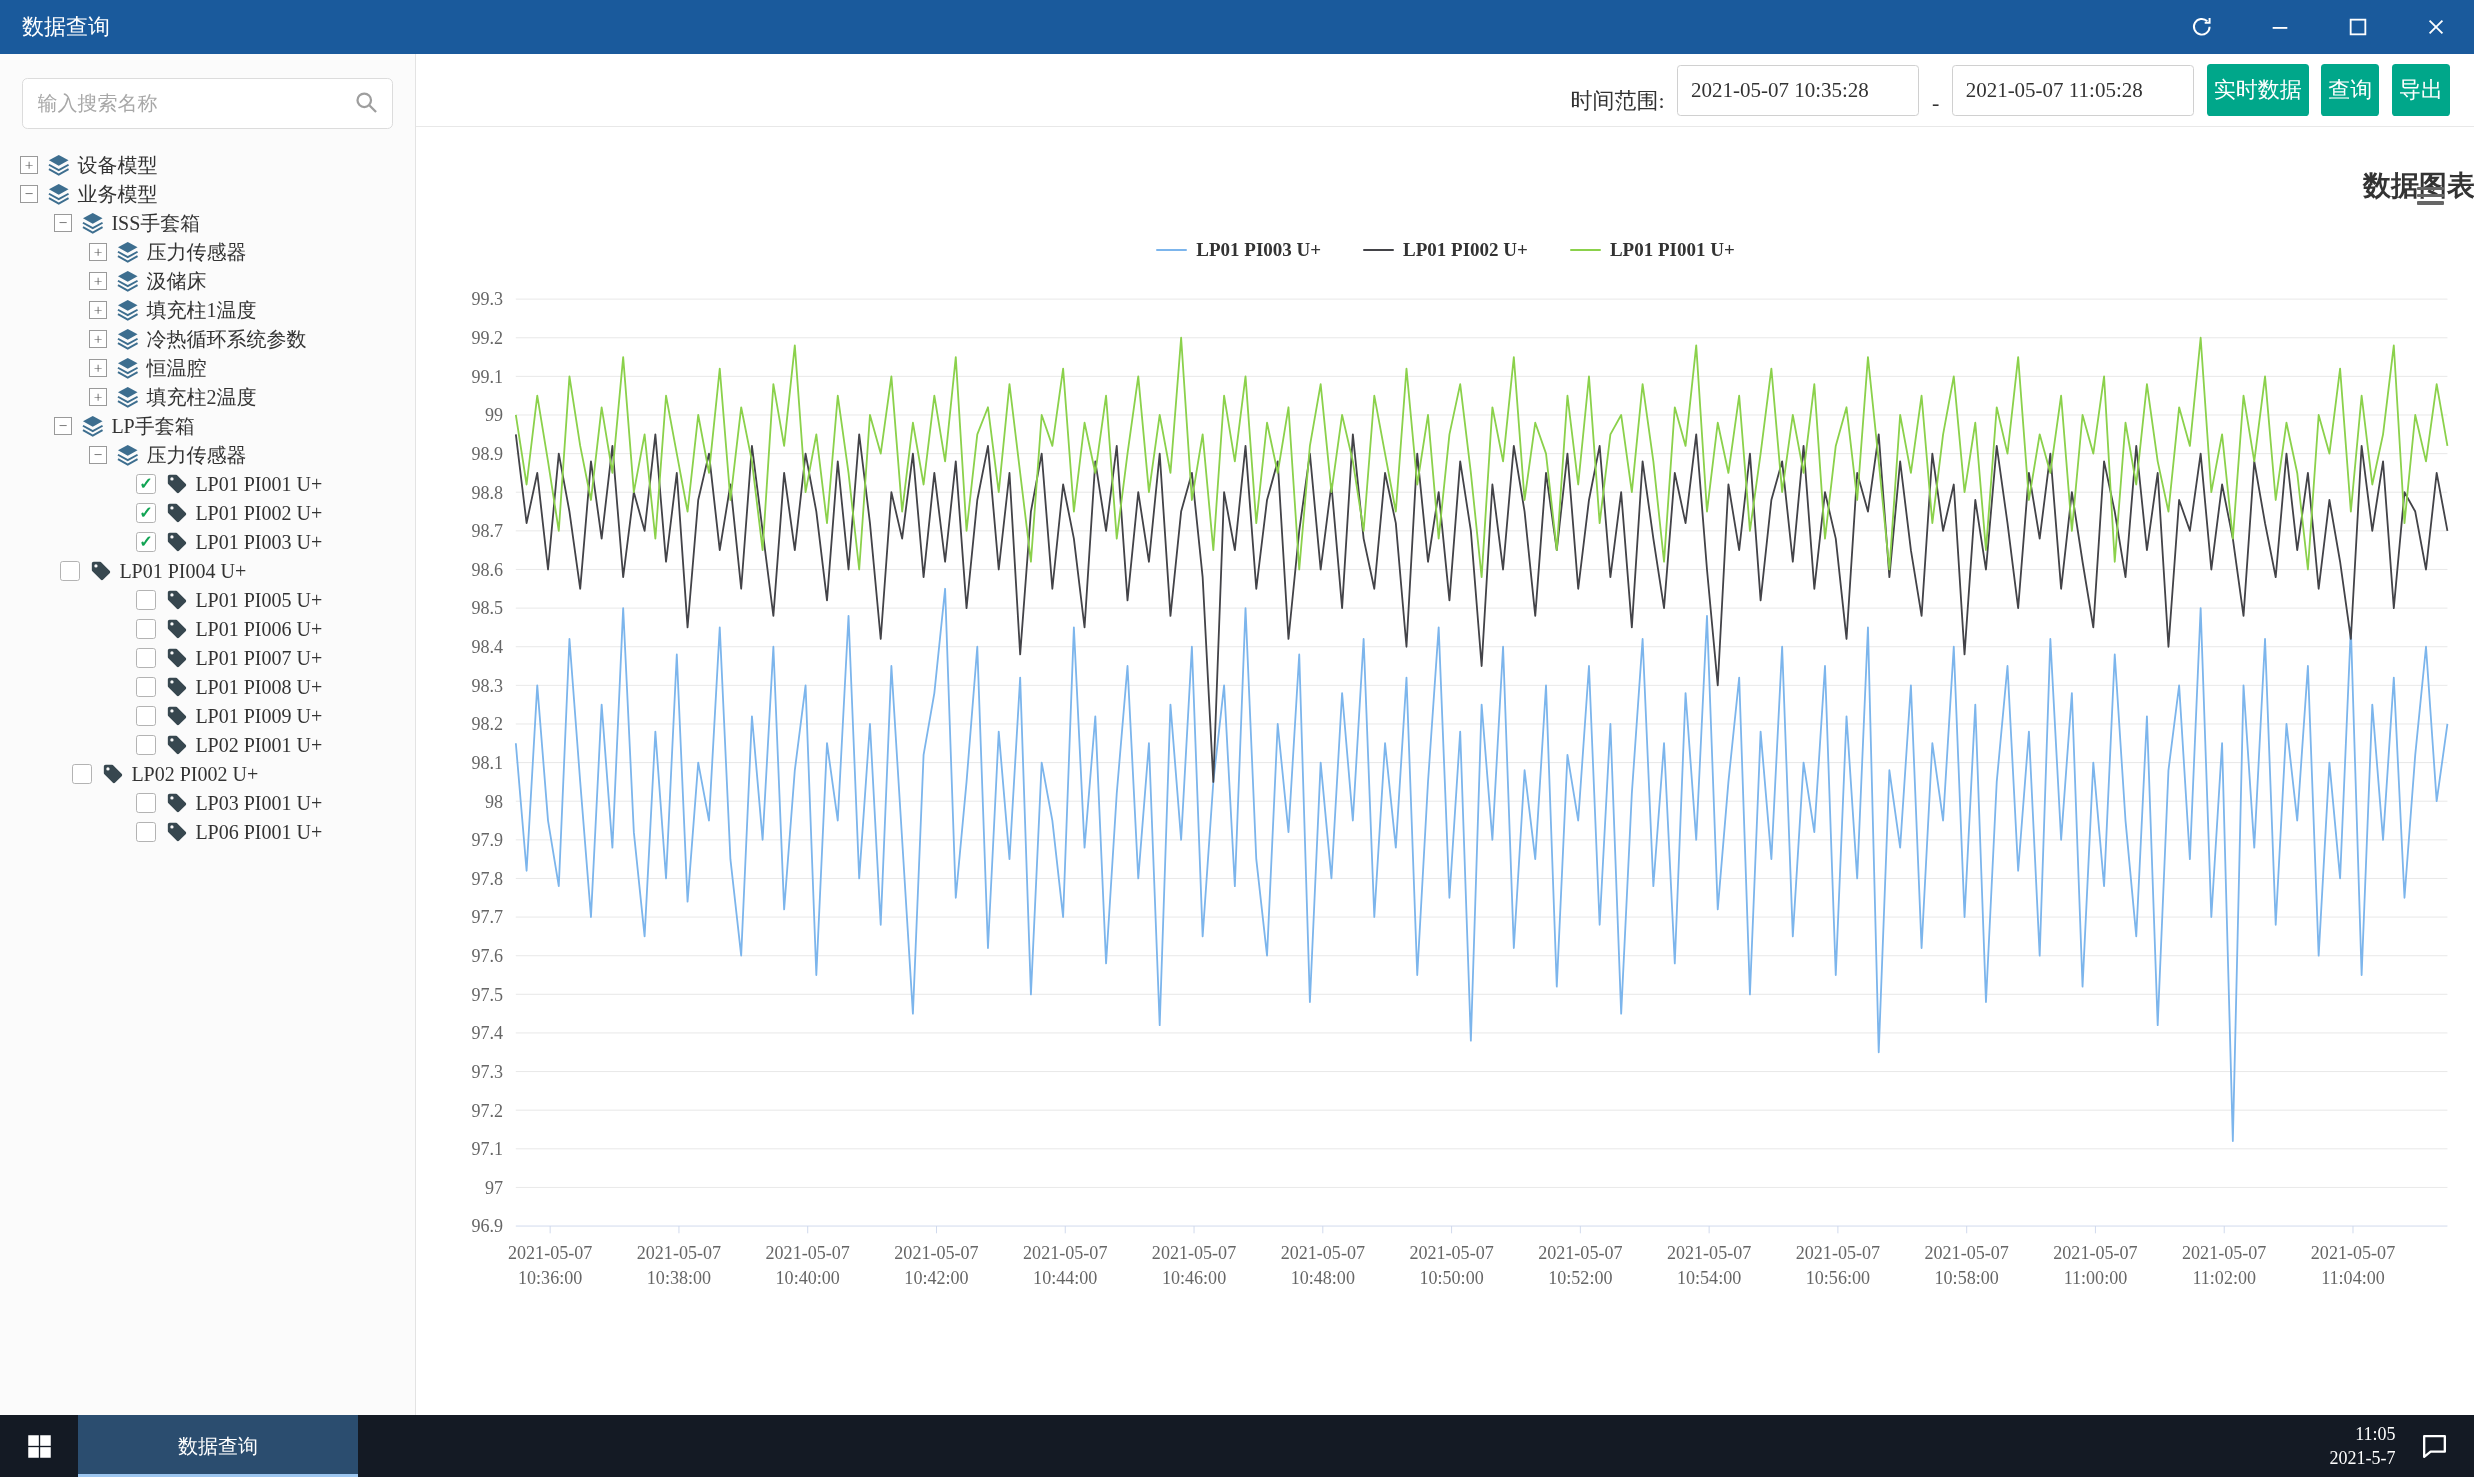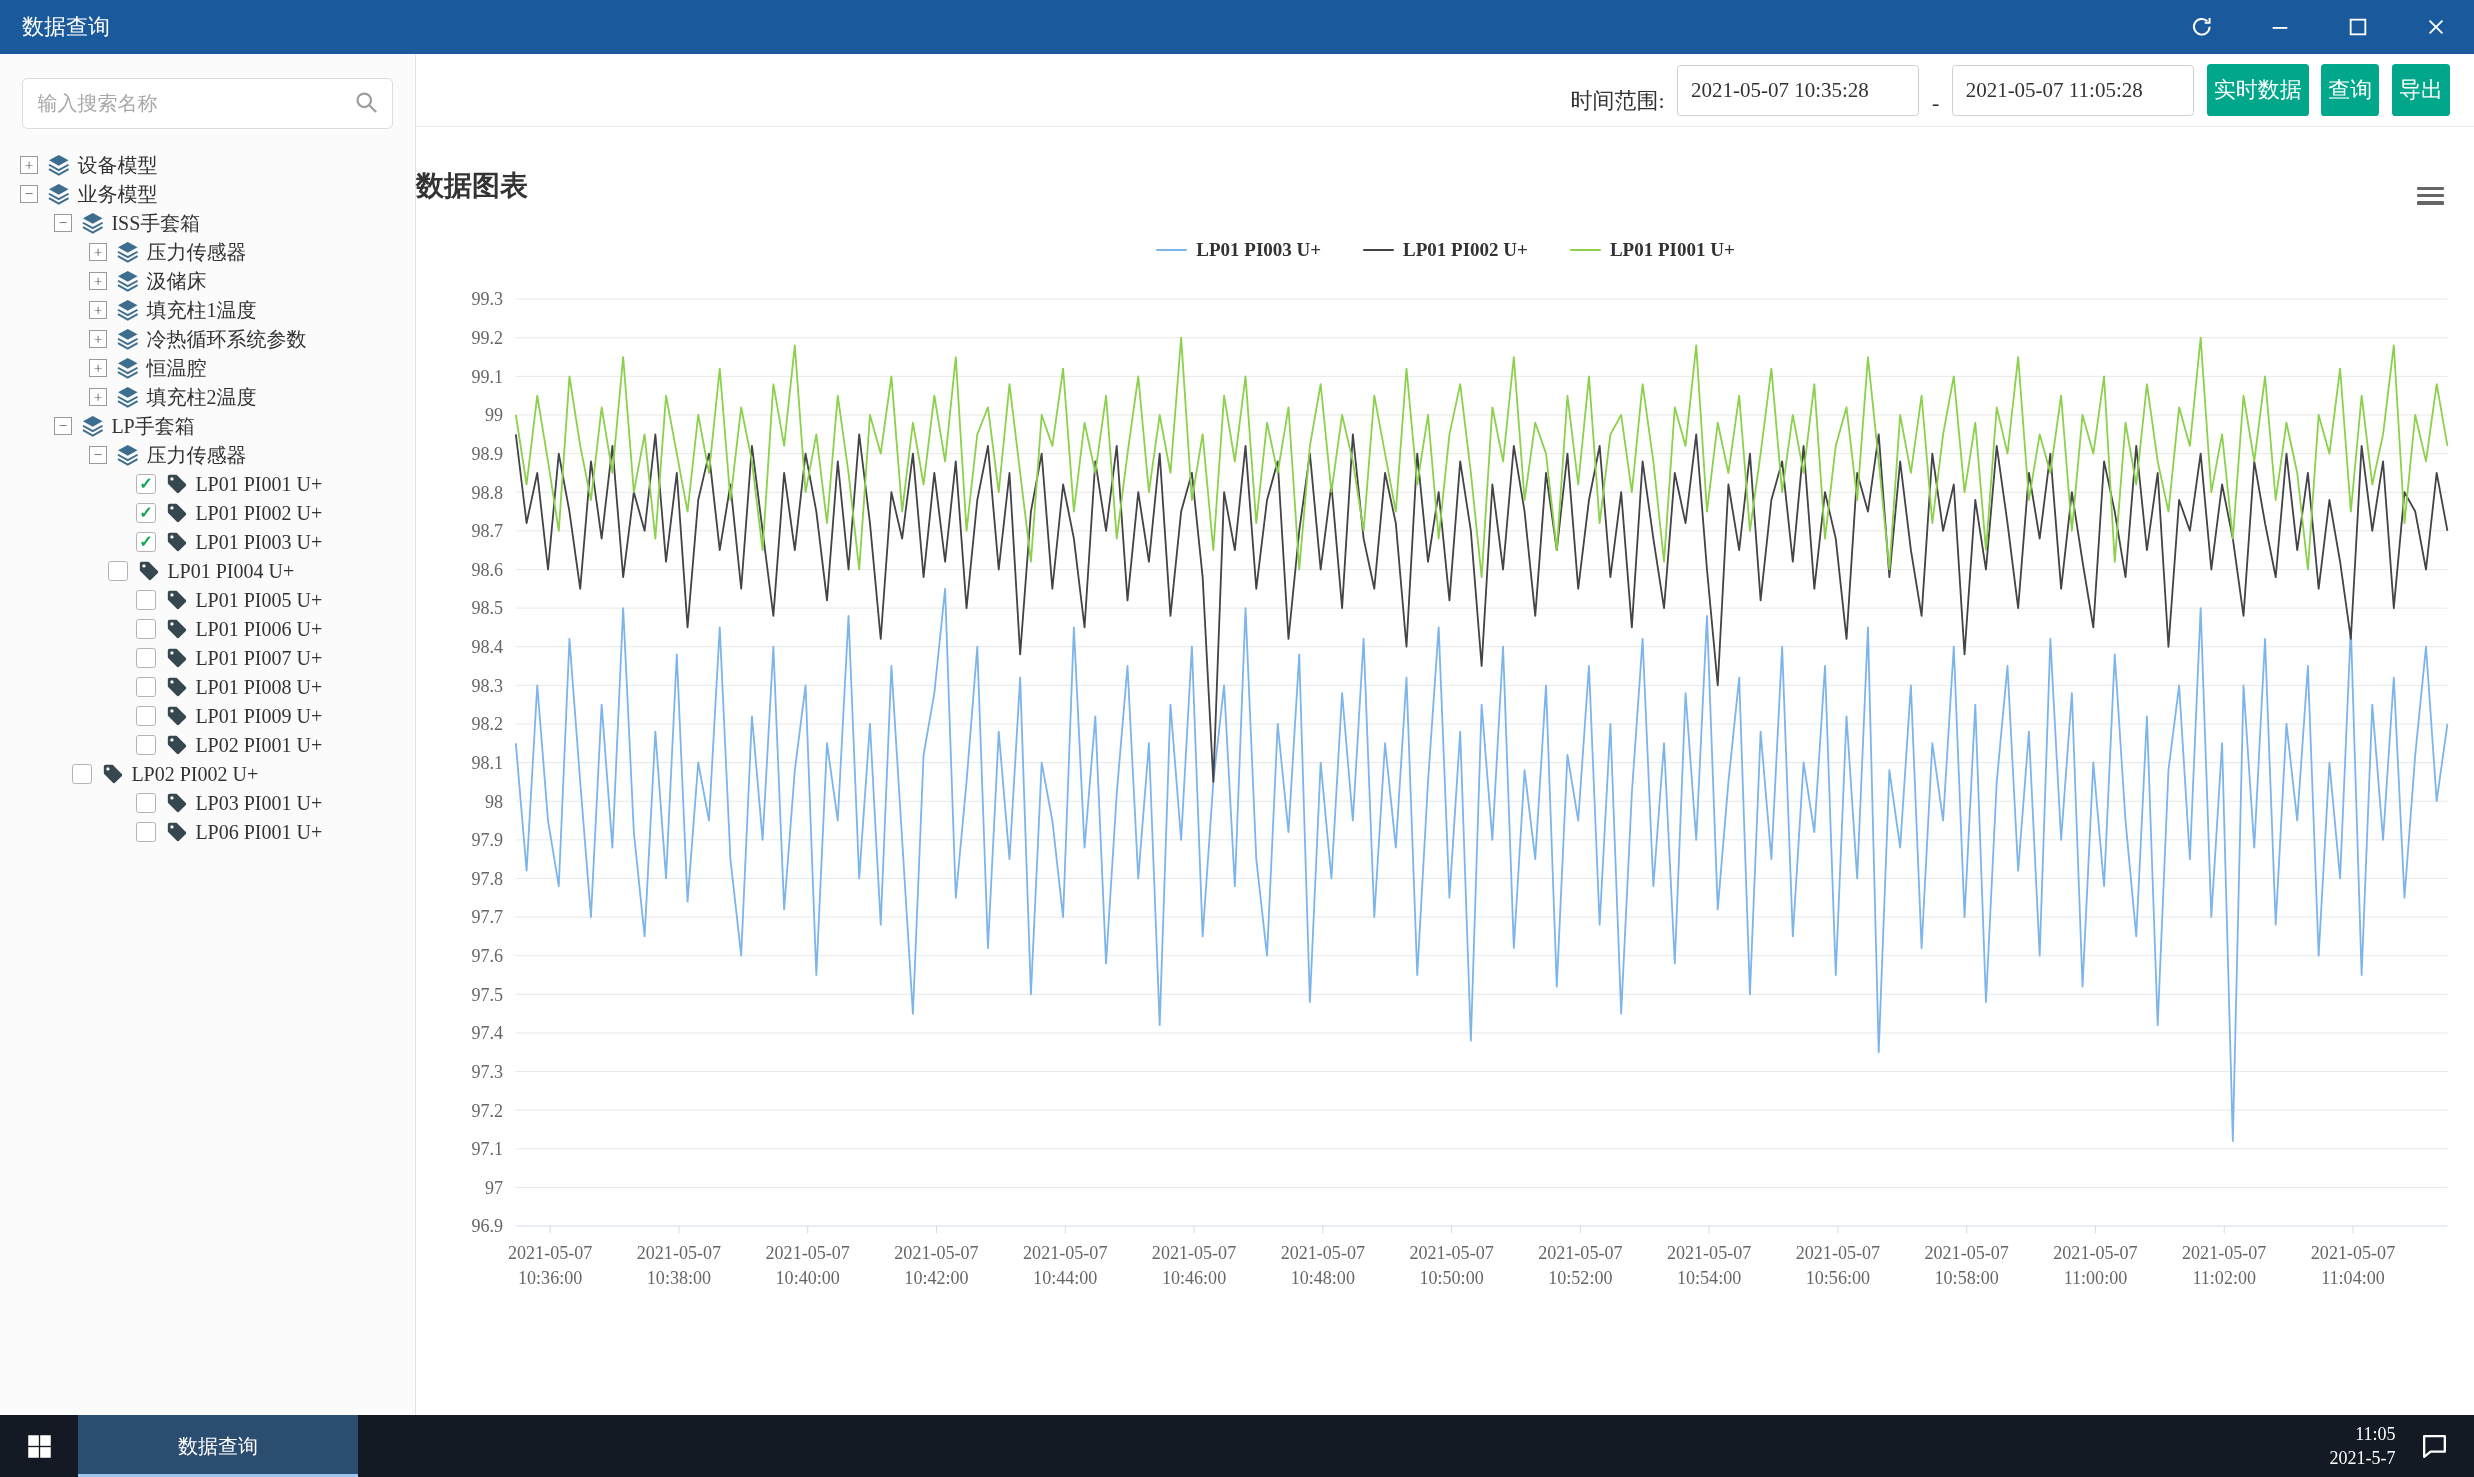--- a/index.html
+++ b/index.html
@@ -42,21 +42,21 @@
   .tabs{display:flex;height:100%;margin-left:7.2px;}
   .tab{width:152px;text-align:center;line-height:71px;font-size:22.6px;color:#333;cursor:pointer;box-sizing:border-box;}
   .tab.active{border:0.9px solid #dcdcdc;border-bottom:0.9px solid #fff;background:#fff;margin-bottom:-0.9px;}
   .range{margin-left:auto;display:flex;align-items:flex-end;gap:12.7px;margin-right:25px;font-size:22px;color:#333;}
   .range input{width:242px;height:51px;border:0.9px solid #d0d0d0;border-radius:3.6px;font-size:21px;color:#333;
                padding:0 12.7px;box-sizing:border-box;font-family:inherit;outline:none;}
   .btn{height:52px;padding:0 7px;background:var(--accent,#00a78a);color:#fff;border:none;border-radius:3.6px;
        font-size:22px;cursor:pointer;font-family:inherit;}
 
   .chart-panel{flex:1;position:relative;}
-  .chart-title{position:absolute;top:40px;left:0;right:0;text-align:left;font-size:28px;font-weight:bold;
+  .chart-title{position:absolute;top:40px;left:0;right:0;text-align:right;font-size:28px;font-weight:bold;
                color:#333;margin:0;}
   .burger{position:absolute;top:56px;right:31px;width:27px;cursor:pointer;}
   .burger div{height:3.6px;background:#666;margin:3.6px 0;border-radius:0.9px;}
   .legend{position:absolute;top:112px;left:0;right:0;display:flex;justify-content:center;gap:42px;align-items:center;}
   .legend-item{display:flex;align-items:center;gap:9px;cursor:pointer;}
   .legend-line{width:31px;height:2.7px;border-radius:1.8px;}
   .legend-text{font-size:19px;font-weight:600;color:#333;}
   svg.chart{position:absolute;left:18px;top:145px;}
   svg.chart text{font-size:20px;fill:#666;}
 
@@ -258,21 +258,21 @@
           <div class="tree-row" style="padding-left: 136px;">
             <span class="cbx">✓</span>
             <span class="nodeicon">
               <svg width="22" height="22" viewBox="0 0 24 24">
                 <path d="M21.4 11.6l-9-9c-.36-.36-.86-.6-1.4-.6H4c-1.1 0-2 .9-2 2v7c0 .54.24 1.04.6 1.4l9 9c.78.78 2.04.78 2.82 0l7-7c.78-.78.78-2.04 0-2.8z" fill="#37474f"></path>
                 <circle cx="6.5" cy="6.5" r="1.8" fill="#fbfbfb"></circle>
               </svg>
             </span>
             <span class="tree-label">LP01 PI003 U+</span>
           </div>
-          <div class="tree-row" style="padding-left: 108px;">
+          <div class="tree-row" style="padding-left: 60px;">
             <span class="cbx"></span>
             <span class="nodeicon">
               <svg width="22" height="22" viewBox="0 0 24 24">
                 <path d="M21.4 11.6l-9-9c-.36-.36-.86-.6-1.4-.6H4c-1.1 0-2 .9-2 2v7c0 .54.24 1.04.6 1.4l9 9c.78.78 2.04.78 2.82 0l7-7c.78-.78.78-2.04 0-2.8z" fill="#37474f"></path>
                 <circle cx="6.5" cy="6.5" r="1.8" fill="#fbfbfb"></circle>
               </svg>
             </span>
             <span class="tree-label">LP01 PI004 U+</span>
           </div>
           <div class="tree-row" style="padding-left: 136px;">

